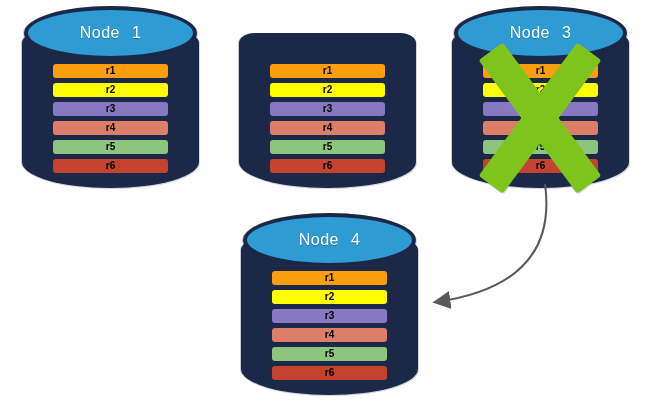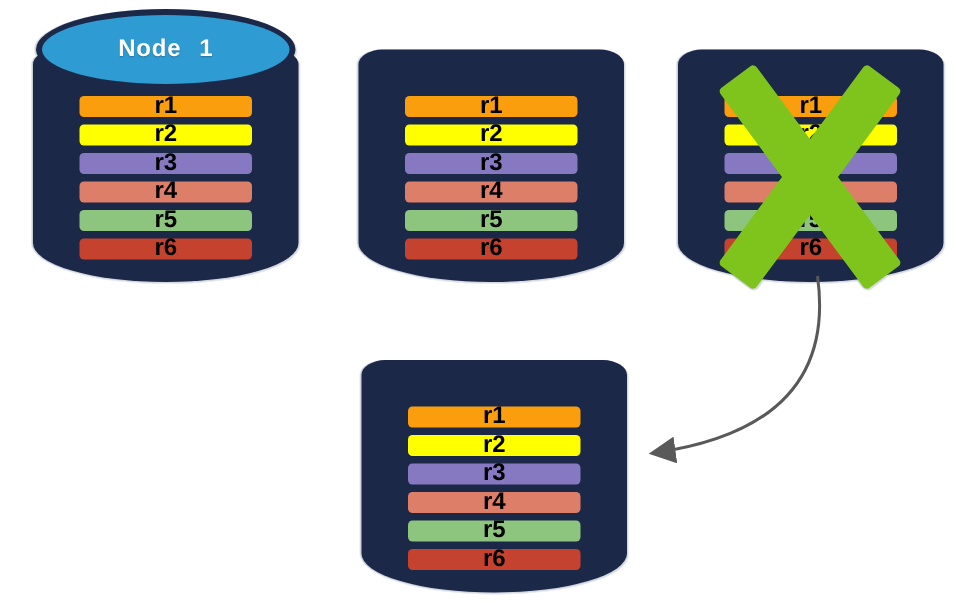--- a/index.html
+++ b/index.html
@@ -21,28 +21,28 @@
   }
   .cyl-top {
     position:absolute; left:2px; top:0; width:173px; height:54px;
     box-sizing:border-box;
     background:var(--cylinder-top,#2E9BD2);
     border:4px solid var(--cylinder-body,#1C2848);
     border-radius:50%;
     display:flex; align-items:center; justify-content:center;
   }
   .cyl-title {
-    color:var(--label-text,#fff); font-size:16px; font-weight:bold;
+    color:var(--label-text,#fff); font-size:16px; font-weight:normal;
     letter-spacing:.5px; word-spacing:7px; text-shadow:0 1px 1px rgba(0,0,0,.25);
   }
   .rows { position:absolute; left:31px; top:58px; width:115px; }
   .row {
     height:14px; margin-bottom:5px; border-radius:3px;
     display:flex; align-items:center; justify-content:center;
-    font-size:16px; font-weight:bold; color:var(--replica-text,#000);
+    font-size:10px; font-weight:bold; color:var(--replica-text,#000);
     line-height:1;
   }
 
   
   .x-overlay { position:absolute; left:38px; top:44px; width:100px; height:136px; }
   .x-arm {
     position:absolute; left:50%; top:50%;
     width:30px; height:166px; border-radius:3px;
     background:var(--failure-x,#7FC41C);
   }
@@ -89,36 +89,42 @@
   <div class="cyl" style="left:452px; top:6px;">
     <div class="cyl-body"></div>
     <div class="rows">
         <div class="row" style="background: rgb(250, 158, 13);">r1</div>
         <div class="row" style="background: rgb(255, 255, 0);">r2</div>
         <div class="row" style="background: rgb(134, 121, 193);">r3</div>
         <div class="row" style="background: rgb(221, 126, 105);">r4</div>
         <div class="row" style="background: rgb(141, 196, 126);">r5</div>
         <div class="row" style="background: rgb(197, 66, 47);">r6</div>
       </div>
+    <div class="cyl-top">
+      <span class="cyl-title">Node 3</span>
+    </div>
     <div class="x-overlay">
       <div class="x-arm a"></div>
       <div class="x-arm b"></div>
     </div>
   </div>
 
   <div class="cyl" style="left:241px; top:213px;">
     <div class="cyl-body"></div>
     <div class="rows">
         <div class="row" style="background: rgb(250, 158, 13);">r1</div>
         <div class="row" style="background: rgb(255, 255, 0);">r2</div>
         <div class="row" style="background: rgb(134, 121, 193);">r3</div>
         <div class="row" style="background: rgb(221, 126, 105);">r4</div>
         <div class="row" style="background: rgb(141, 196, 126);">r5</div>
         <div class="row" style="background: rgb(197, 66, 47);">r6</div>
       </div>
+    <div class="cyl-top">
+      <span class="cyl-title">Node 4</span>
+    </div>
   </div>
 
   <svg class="arrow-svg" width="646" height="402" viewBox="0 0 646 402">
     <defs>
       <marker id="ah" viewBox="0 0 10 10" refX="8" refY="5" markerWidth="9" markerHeight="9" orient="auto">
         <path class="arrow-head" d="M0,0 L10,5 L0,10 z"></path>
       </marker>
     </defs>
     <path class="arrow-path" d="M 545 184 C 553 242 528 289 436 302" marker-end="url(#ah)"></path>
   </svg>

